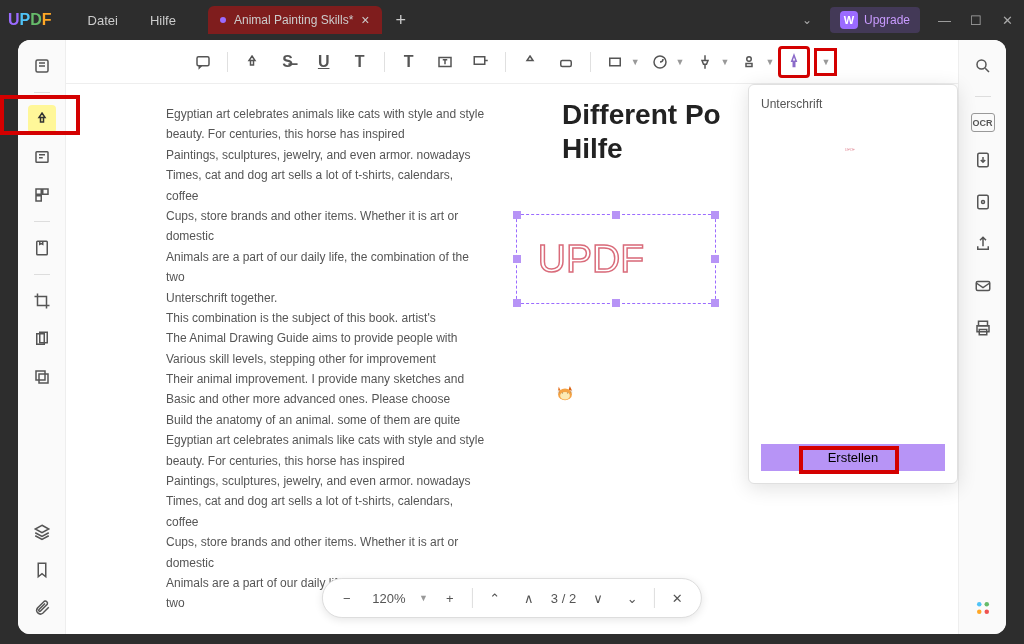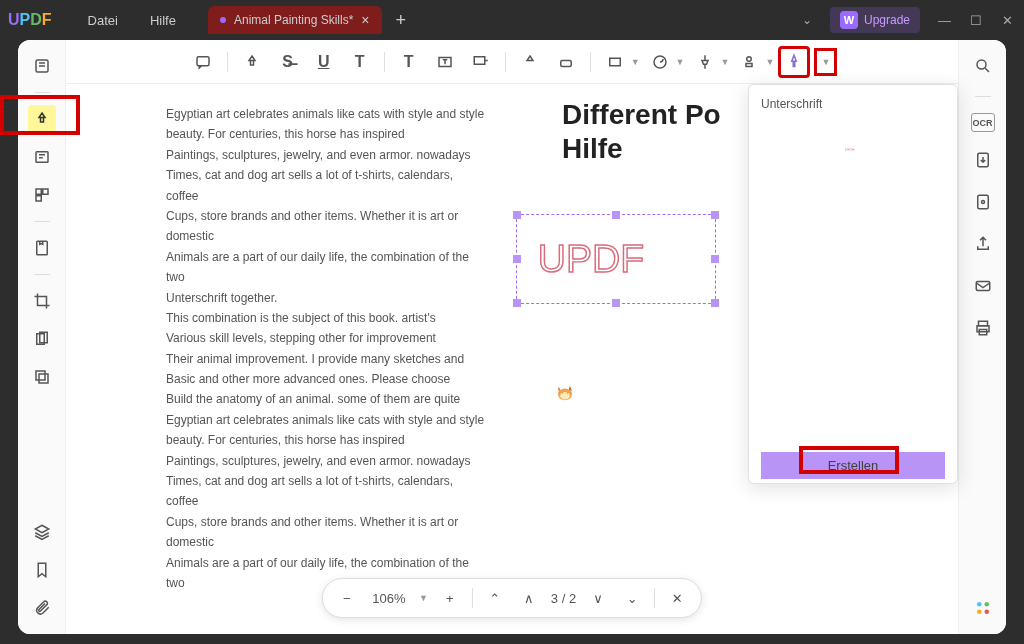--- a/index.html
+++ b/index.html
@@ -37,21 +37,21 @@
 .heading{position:absolute;left:496px;top:14px;font-size:28px;font-weight:700;color:#222;font-family:Georgia,serif;line-height:1.2}
 .insert-sig{position:absolute;left:450px;top:130px;width:200px;height:90px;border:1px dashed #9b6bff}
 .insert-sig .h{position:absolute;width:8px;height:8px;background:#b794f6}
 .insert-sig .h.tl{top:-4px;left:-4px}.insert-sig .h.tm{top:-4px;left:50%;margin-left:-4px}.insert-sig .h.tr{top:-4px;right:-4px}
 .insert-sig .h.ml{top:50%;left:-4px;margin-top:-4px}.insert-sig .h.mr{top:50%;right:-4px;margin-top:-4px}
 .insert-sig .h.bl{bottom:-4px;left:-4px}.insert-sig .h.bm{bottom:-4px;left:50%;margin-left:-4px}.insert-sig .h.br{bottom:-4px;right:-4px}
 .fox{position:absolute;left:490px;top:300px;width:260px;height:220px}
 .sig-panel{position:absolute;top:44px;right:0;width:210px;height:400px;background:#fff;border:1px solid #e0e0e0;border-radius:6px;box-shadow:0 4px 20px rgba(0,0,0,.12);padding:12px;z-index:20}
 .sig-title{font-size:12px;color:#555;margin-bottom:4px}
 .sig-canvas{width:100%;height:70px;display:flex;align-items:center;justify-content:center}
-.sig-create{position:absolute;bottom:4px;left:12px;right:12px;background:#b794f6;color:#404040;text-align:center;padding:6px 4px;font-size:13px;cursor:pointer}
+.sig-create{position:absolute;bottom:12px;left:12px;right:12px;background:#b794f6;color:#000000;text-align:center;padding:6px 4px;font-size:13px;cursor:pointer}
 .page-nav{position:absolute;bottom:16px;left:50%;transform:translateX(-50%);background:#fff;border:1px solid #ddd;border-radius:24px;height:40px;display:flex;align-items:center;padding:0 12px;gap:10px;box-shadow:0 2px 8px rgba(0,0,0,.1);font-size:13px;color:#555;z-index:5}
 .pn-btn{width:24px;height:24px;display:flex;align-items:center;justify-content:center;cursor:pointer;border-radius:50%}
 .pn-sep{width:1px;height:20px;background:#ddd}
 .zoom-val{min-width:40px;text-align:center}
 .hl-left{position:absolute;left:0;top:95px;width:80px;height:40px;border:4px solid #d40000;z-index:30}
 .hl-sig{position:absolute;border:4px solid #d40000;z-index:30}
 svg{width:18px;height:18px}
 .para{max-width:320px}
 </style>
 </head>
@@ -235,20 +235,21 @@
     <div class="page">
       <div class="para">
         <div>Egyptian art celebrates animals like cats with style and style</div>
           <div>beauty. For centuries, this horse has inspired</div>
           <div>Paintings, sculptures, jewelry, and even armor. nowadays</div>
         <div>Times, cat and dog art sells a lot of t-shirts, calendars, coffee</div>
           <div>Cups, store brands and other items. Whether it is art or domestic</div>
           <div>Animals are a part of our daily life, the combination of the two</div>
         <div>Unterschrift together.</div>
           <div>This combination is the subject of this book. artist's</div>
+          <div>The Animal Drawing Guide aims to provide people with</div>
         <div>Various skill levels, stepping other for improvement</div>
           <div>Their animal improvement. I provide many sketches and</div>
         <div>Basic and other more advanced ones. Please choose</div>
           <div>Build the anatomy of an animal. some of them are quite</div>
           <div>Egyptian art celebrates animals like cats with style and style</div>
         <div>beauty. For centuries, this horse has inspired</div>
           <div>Paintings, sculptures, jewelry, and even armor. nowadays</div>
           <div>Times, cat and dog art sells a lot of t-shirts, calendars, coffee</div>
         <div>Cups, store brands and other items. Whether it is art or domestic</div>
           <div>Animals are a part of our daily life, the combination of the two</div>
@@ -286,21 +287,21 @@
         <svg viewBox="0 0 180 60" width="170" height="60">
             <text x="10" y="42" font-size="36" fill="none" stroke="#d96b7a" stroke-width="1.5" font-family="cursive">UPDF</text>
           </svg>
       </div>
       <div class="hl-sig" style="left:50px;bottom:9px;width:100px;height:28px"></div>
       <div class="sig-create">Erstellen</div>
     </div>
 
     <div class="page-nav">
       <div class="pn-btn">−</div>
-      <span class="zoom-val">106%</span>
+      <span class="zoom-val">120%</span>
       <span style="font-size:9px;color:#999">▼</span>
       <div class="pn-btn">+</div>
       <div class="pn-sep"></div>
       <div class="pn-btn">⌃</div>
       <div class="pn-btn">∧</div>
       <span>3 / 2</span>
       <div class="pn-btn">∨</div>
       <div class="pn-btn">⌄</div>
       <div class="pn-sep"></div>
       <div class="pn-btn">✕</div>

